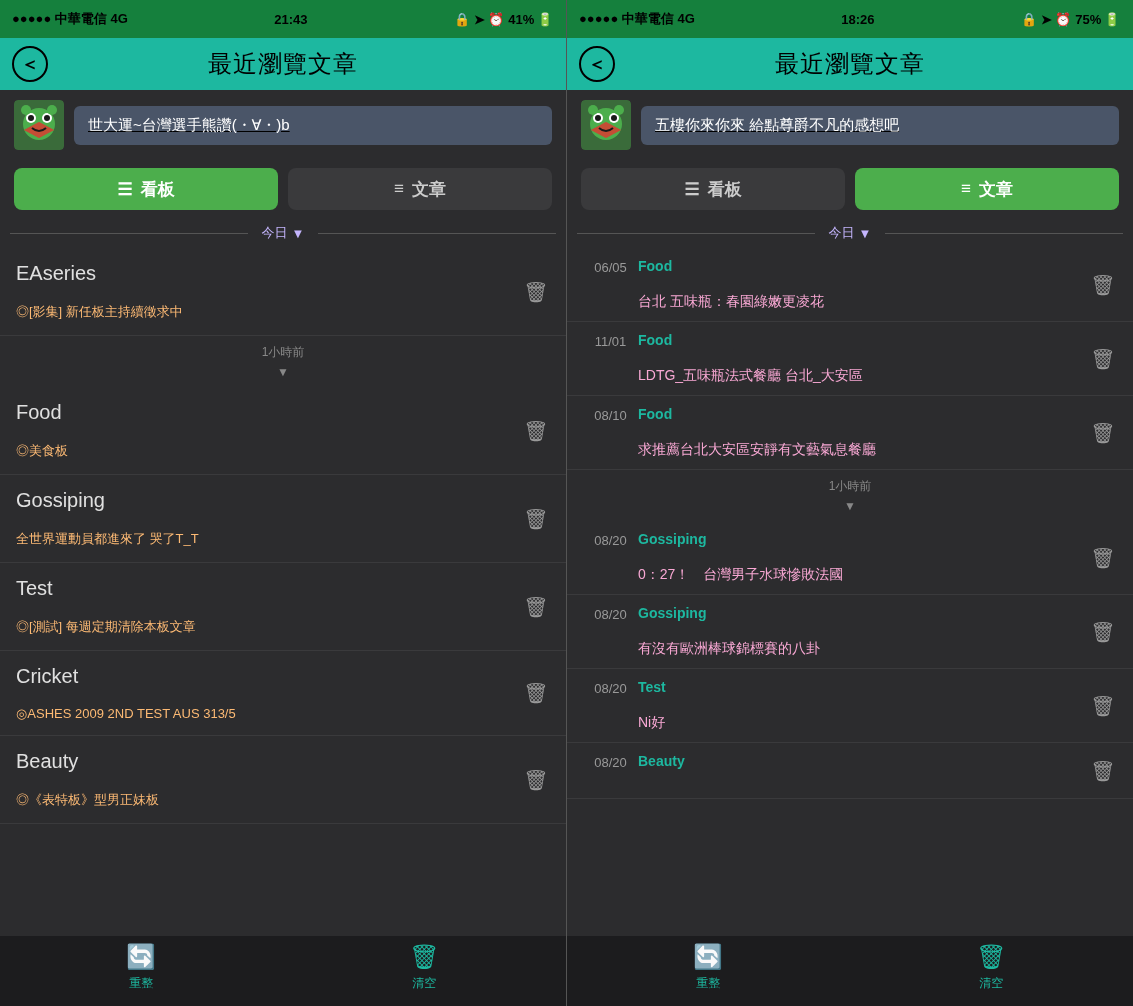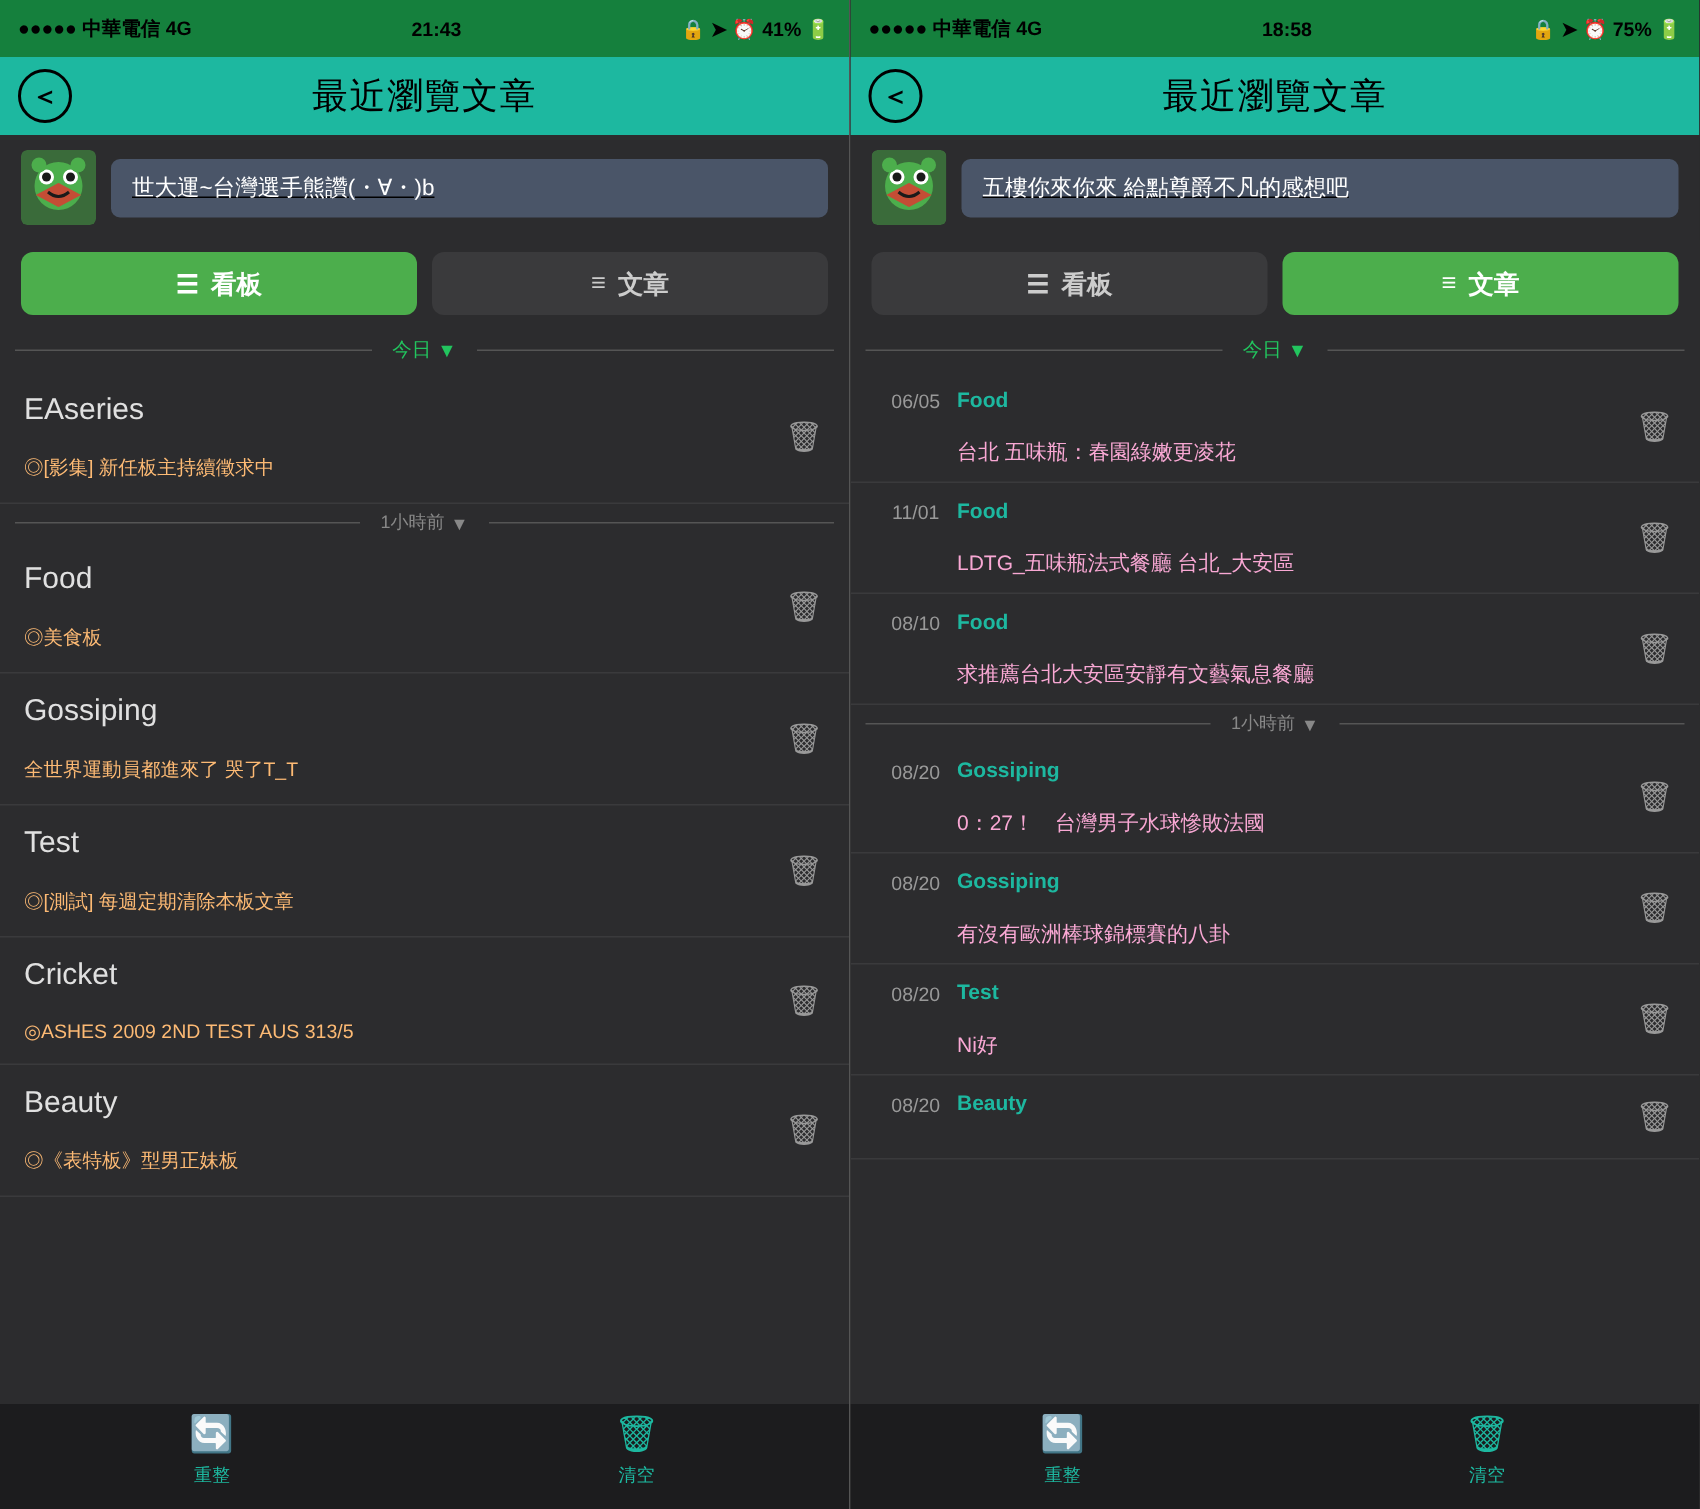--- a/index.html
+++ b/index.html
@@ -117,21 +117,21 @@
     }
     .tab-btn.active { background: #4cae4c; color: #fff; }
     .tab-btn.inactive { background: #3a3a3c; color: #ccc; }
 
     
     .section-header {
       display: flex;
       align-items: center;
       justify-content: center;
       padding: 6px 0;
-      color: #22c55e;
+      color: #c4b5fd;
       font-size: 13px;
       gap: 4px;
       flex-shrink: 0;
     }
     .section-header::before,
     .section-header::after {
       content: '';
       flex: 1;
       height: 1px;
       background: #555;
@@ -178,20 +178,21 @@
 
     
     .time-section-header {
       display: flex;
       align-items: center;
       justify-content: space-between;
       padding: 4px 0;
       color: #888;
       font-size: 12px;
       gap: 4px;
+      flex-direction: column;
     }
     .time-section-header::before,
     .time-section-header::after {
       content: '';
       flex: 1;
       height: 1px;
       background: #555;
       margin: 0 10px;
     }
 
@@ -392,21 +393,21 @@
     </div>
   </div>
 </div>
 
 <div class="panel-divider"></div>
 
 <div class="phone-panel">
 
   <div class="status-bar">
     <span>●●●●● 中華電信 4G</span>
-    <span>18:58</span>
+    <span>18:26</span>
     <span>🔒 ➤ ⏰ 75% 🔋</span>
   </div>
 
   <div class="top-nav">
     <div class="back-btn">＜</div>
     <span class="title">最近瀏覽文章</span>
   </div>
 
   <div class="user-header">
     <div class="avatar">

